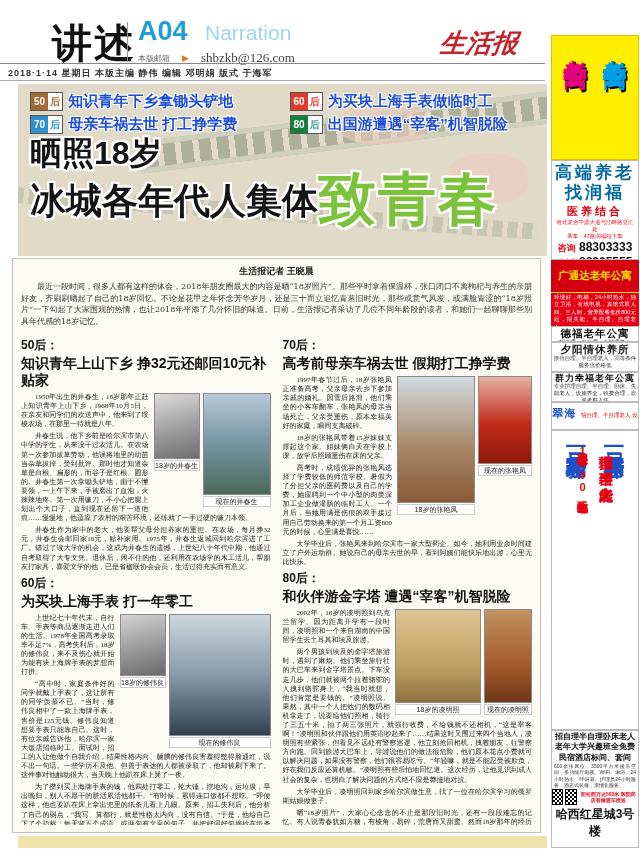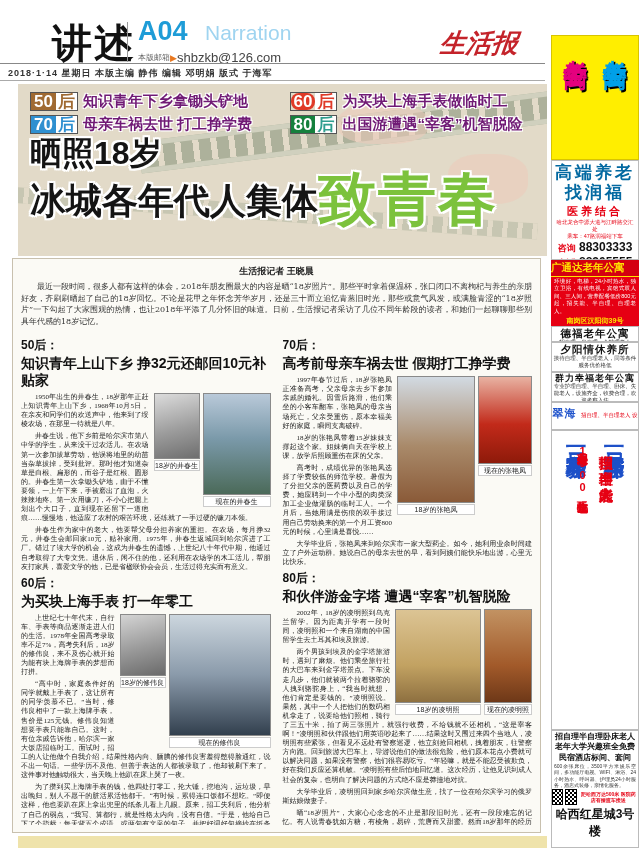--- a/index.html
+++ b/index.html
@@ -4,44 +4,44 @@
 <style>
   html,body{margin:0;padding:0;}
   body{width:640px;height:855px;background:#ffffff;font-family:"Liberation Sans",sans-serif;color:#222;position:relative;overflow:hidden;}
   .abs{position:absolute;}
   
   #masthead{left:0;top:0;width:545px;height:88px;}
   .sec-title{left:52px;top:16px;font-family:"DejaVu Serif",serif;font-weight:bold;font-size:40px;color:#111;letter-spacing:2px;}
   .vert-div{left:127px;top:22px;width:1px;height:40px;background:#999;}
   .pagecode{left:138px;top:16px;font-size:27px;font-weight:bold;color:#1e9cd7;font-family:"Liberation Sans",sans-serif;}
   .pagename{left:205px;top:21px;font-size:21px;color:#9fd4f0;}
-  .mailrow{left:138px;top:50px;font-size:8px;color:#666;display:flex;align-items:center;gap:0;}
+  .mailrow{left:138px;top:50px;font-size:8px;color:#666;display:flex;align-items:center;gap:12px;font-family:Liberation Serif, serif;}
   .mail-arrow{color:#e87820;font-size:9px;}
   .mail-addr{font-size:13px;color:#444;}
   .brand{left:440px;top:26px;font-family:"DejaVu Serif",serif;font-weight:bold;font-style:italic;font-size:26px;color:#c4232a;transform:skewX(-6deg);}
   .rule1{left:0;top:63px;width:545px;height:1px;background:#888;}
   .dateline{left:8px;top:67px;font-size:9px;font-weight:bold;color:#333;letter-spacing:1px;}
   .rule2{left:0;top:80px;width:545px;height:1px;background:#aaa;}
   
   #banner{left:18px;top:84px;width:529px;height:172px;background:#e2dac8;overflow:hidden;}
   .film{position:absolute;left:120px;top:26px;width:520px;height:22px;background:#97a188;transform:rotate(-7deg);border-top:5px solid #c9cdbb;border-bottom:5px solid #c9cdbb;
         background-image:repeating-linear-gradient(90deg,#e2dac8 0 6px,transparent 6px 18px);opacity:.7;}
   .film2{position:absolute;left:-40px;top:120px;width:560px;height:16px;background:#a8b098;transform:rotate(4deg);opacity:.45;
         background-image:repeating-linear-gradient(90deg,#e2dac8 0 5px,transparent 5px 15px);}
   .blotch{position:absolute;border-radius:40%;background:#eccaba;opacity:.55;}
   .strips{position:absolute;left:12px;top:8px;width:505px;display:grid;grid-template-columns:1fr 1fr;grid-gap:4px 14px;}
   .strip{display:flex;align-items:center;gap:5px;}
-  .badge{display:flex;font-weight:bold;font-size:17px;line-height:17px;border:1px solid #555;}
+  .badge{display:flex;font-weight:bold;font-size:10px;line-height:17px;border:1px solid #555;}
   .badge .num{color:#fff;padding:0 3px;}
   .badge .hou{background:#fff;padding:0 2px;}
   .b50 .num{background:#a06a32;} .b50 .hou{color:#a06a32;}
-  .b60 .num{background:#e03a28;border-radius:8px;} .b60 .hou{color:#e03a28;}
+  .b60 .num{background:#e03a28;} .b60 .hou{color:#e03a28;}
   .b70 .num{background:#2f90d0;} .b70 .hou{color:#2f90d0;}
   .b80 .num{background:#15803d;} .b80 .hou{color:#2f9e8e;}
-  .strip-text{font-size:15px;font-weight:bold;color:#701a75;text-shadow:1px 1px 0 #fff,-1px -1px 0 #fff,1px -1px 0 #fff,-1px 1px 0 #fff;}
+  .strip-text{font-size:15px;font-weight:bold;color:#1d4ed8;text-shadow:1px 1px 0 #fff,-1px -1px 0 #fff,1px -1px 0 #fff,-1px 1px 0 #fff;}
   .headline{position:absolute;left:12px;top:52px;font-weight:bold;color:#141414;line-height:1.12;
             text-shadow:2px 0 #fff,-2px 0 #fff,0 2px #fff,0 -2px #fff,2px 2px #fff,-2px -2px #fff,2px -2px #fff,-2px 2px #fff;}
   .hl1{font-size:32px;}
   .hl2{font-size:36px;font-family:Liberation Mono, monospace;}
   .hl-accent{font-size:58px;color:#7cc23c;vertical-align:-6px;letter-spacing:2px;}
   
   #article{left:12px;top:258px;width:529px;height:575px;background:#fbfaf5;border:1px solid #c8c0ae;box-sizing:border-box;padding:6px 8px;overflow:hidden;}
   .byline{text-align:center;font-size:9px;font-weight:bold;color:#222;margin-bottom:3px;}
   .intro{font-family:"DejaVu Serif",serif;font-size:8px;line-height:1.45;text-align:justify;color:#333;text-indent:2em;margin-bottom:8px;}
   .cols{display:flex;gap:12px;height:490px;overflow:hidden;}
@@ -68,21 +68,21 @@
   .vtext{writing-mode:vertical-rl;text-orientation:upright;font-weight:bold;letter-spacing:2px;}
   .lnzy{font-size:24px;text-shadow:1.5px 1.5px 0 #000;}
   .lnzy.pink{color:#e5007e;} .lnzy.cyan{color:#00a0e8;}
   .ad-runfu{height:100px;background:#fff;border:1px solid #bbb;text-align:center;padding-top:2px;}
   .rf-big{font-size:17px;font-weight:bold;color:#0369a1;letter-spacing:3px;line-height:1.2;}
   .rf-red{font-size:11px;font-weight:bold;color:#e60013;letter-spacing:3px;}
   .rf-tiny{font-size:5.5px;color:#e60013;line-height:1.3;padding:0 2px;}
   .rf-phone{font-size:12px;font-weight:bold;color:#111;line-height:1.25;}
   .rf-phone .lbl{color:#e60013;font-size:9px;}
   .ad-gtd{height:66px;background:#e60013;color:#fff;}
-  .gtd-title{background:#d40010;color:#ffe400;font-size:10.5px;font-weight:bold;padding:1px 0;border-bottom:1px solid #ffe400;}
+  .gtd-title{background:#d40010;color:#ffe400;font-size:10.5px;font-weight:bold;text-align:center;padding:9px 0;border-bottom:1px solid #ffe400;}
   .gtd-body{font-size:5.5px;line-height:1.35;padding:1px 3px;text-align:justify;}
   .gtd-addr{font-size:7px;font-weight:bold;text-align:center;color:#ffe400;}
   .ad-white{background:#fff;border:1px solid #bbb;text-align:center;}
   .ad-defu{height:16px;}
   .aw-title{font-size:10.5px;font-weight:bold;color:#111;letter-spacing:1px;line-height:1.15;}
   .aw-tiny{font-size:5.5px;color:#333;line-height:1.25;}
   .aw-phone{font-size:9px;font-weight:bold;color:#111;}
   .ad-xyq{height:30px;}
   .ad-ql{height:30px;}
   .ad-ch{height:28px;}

